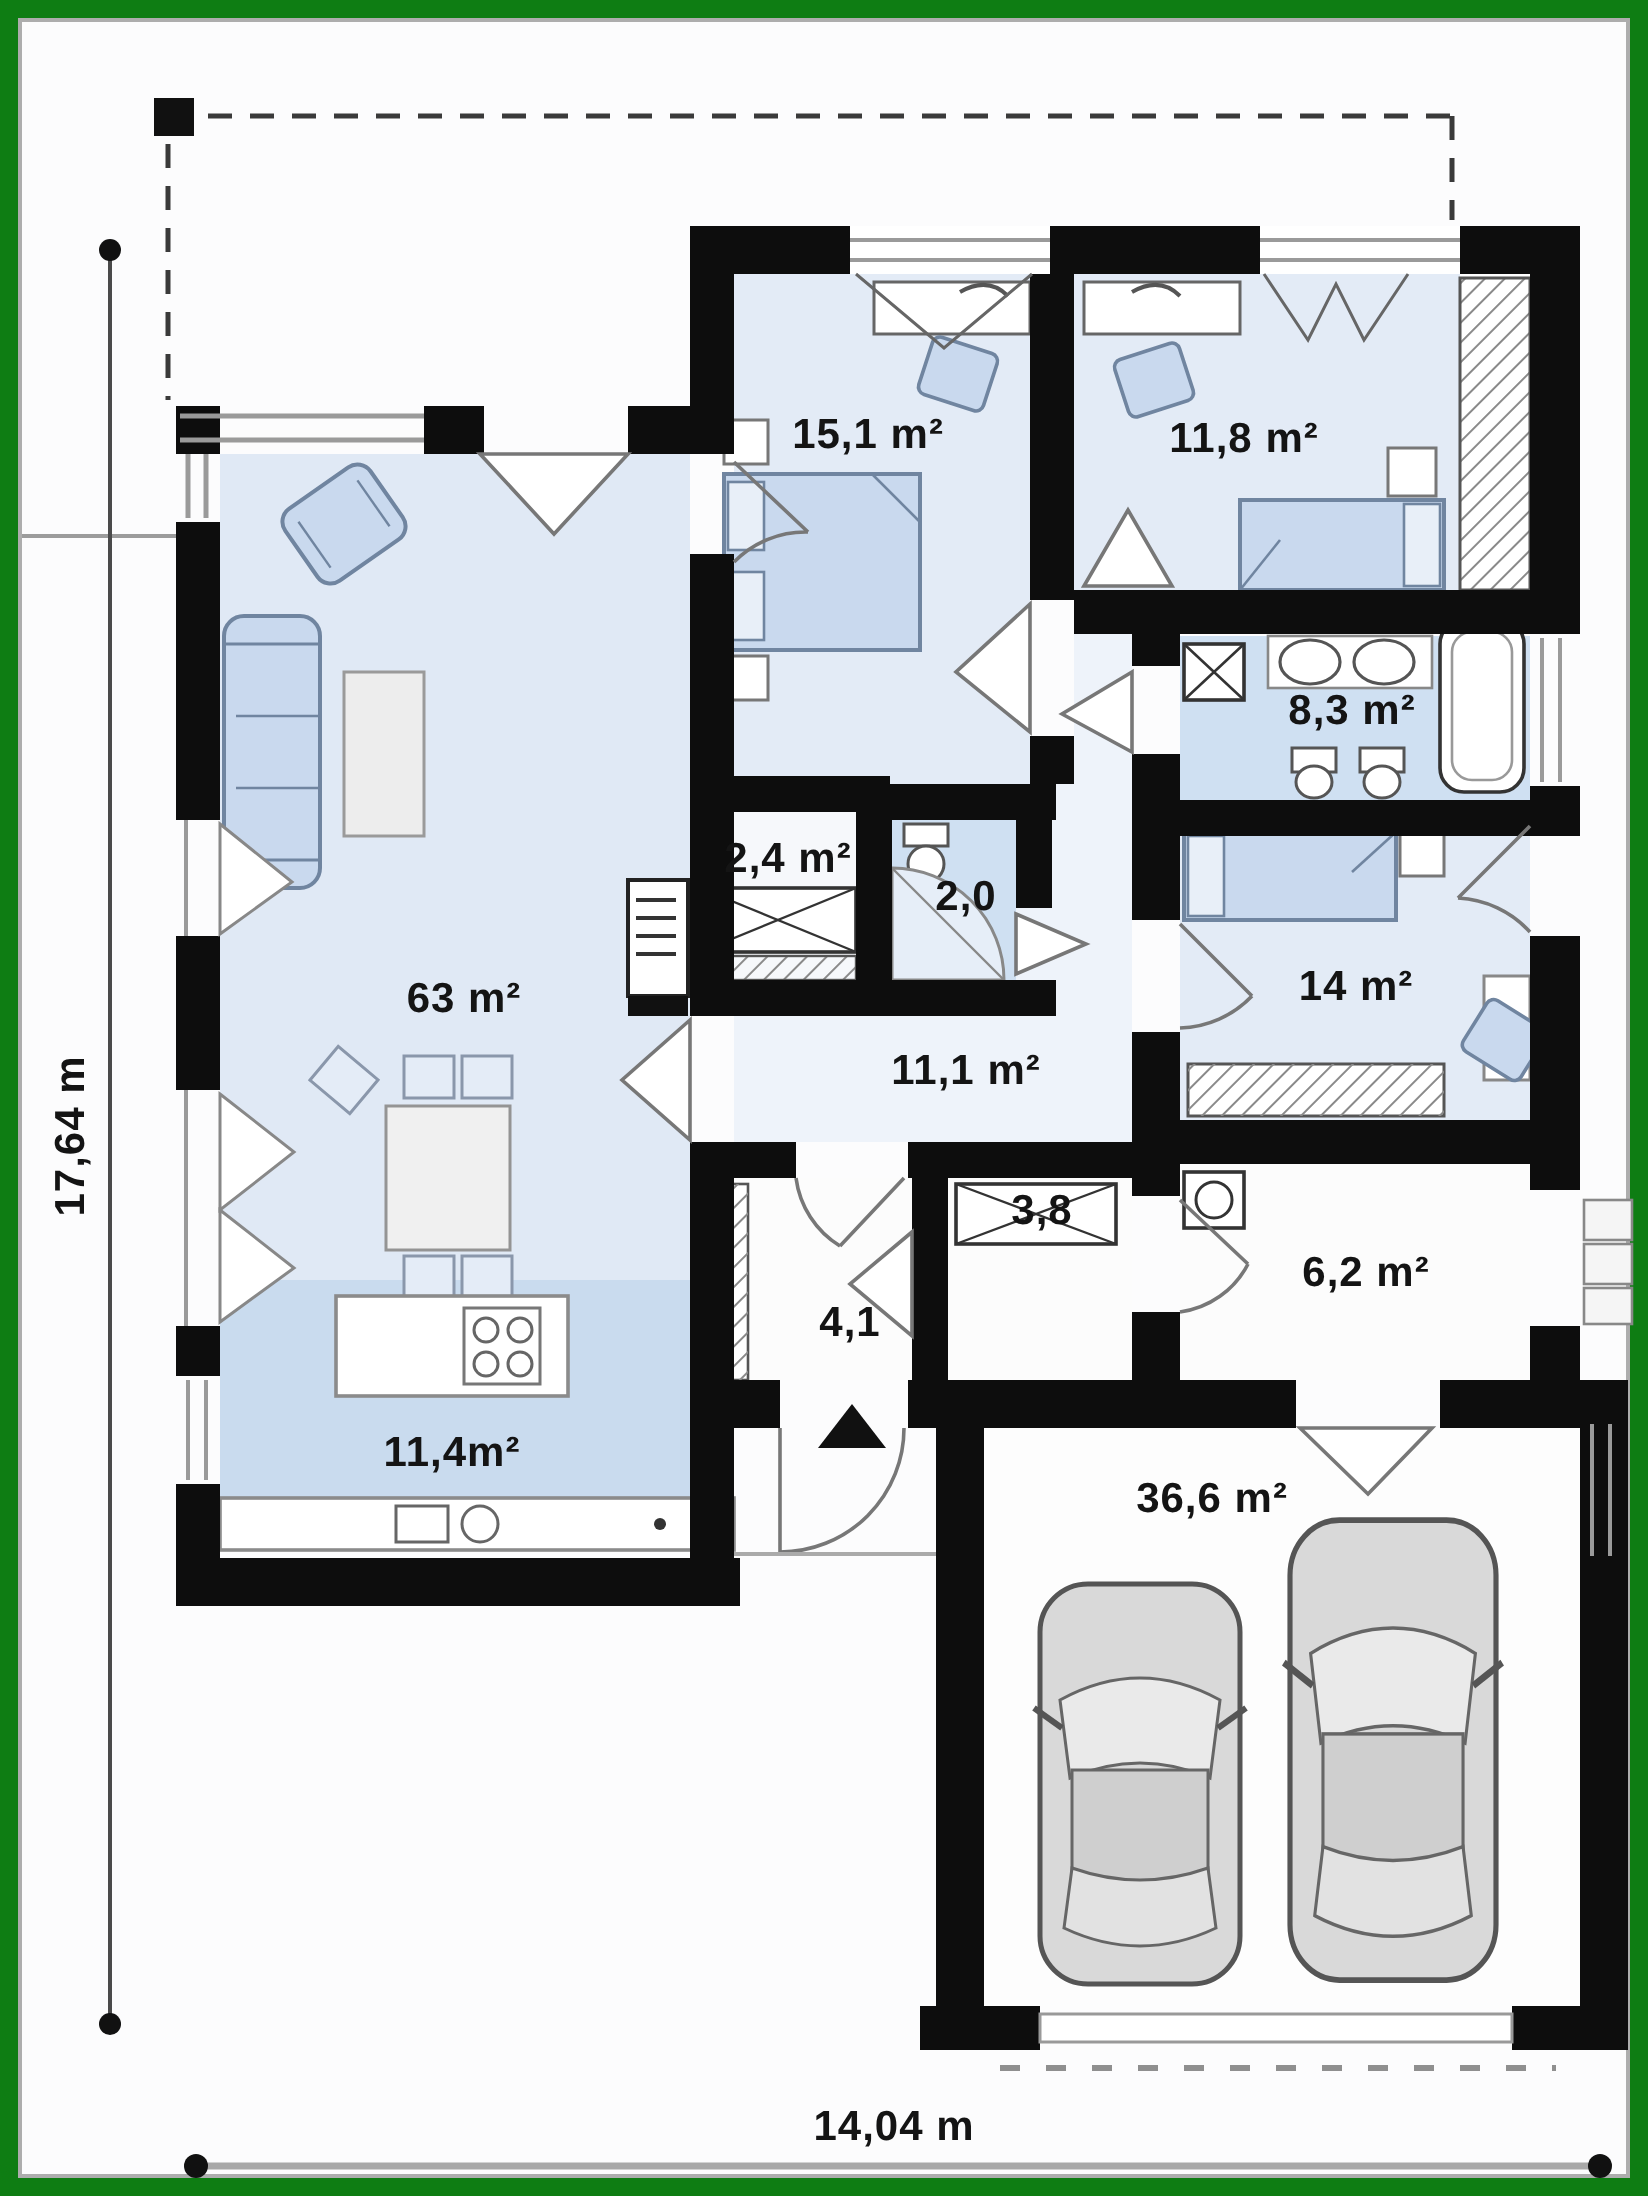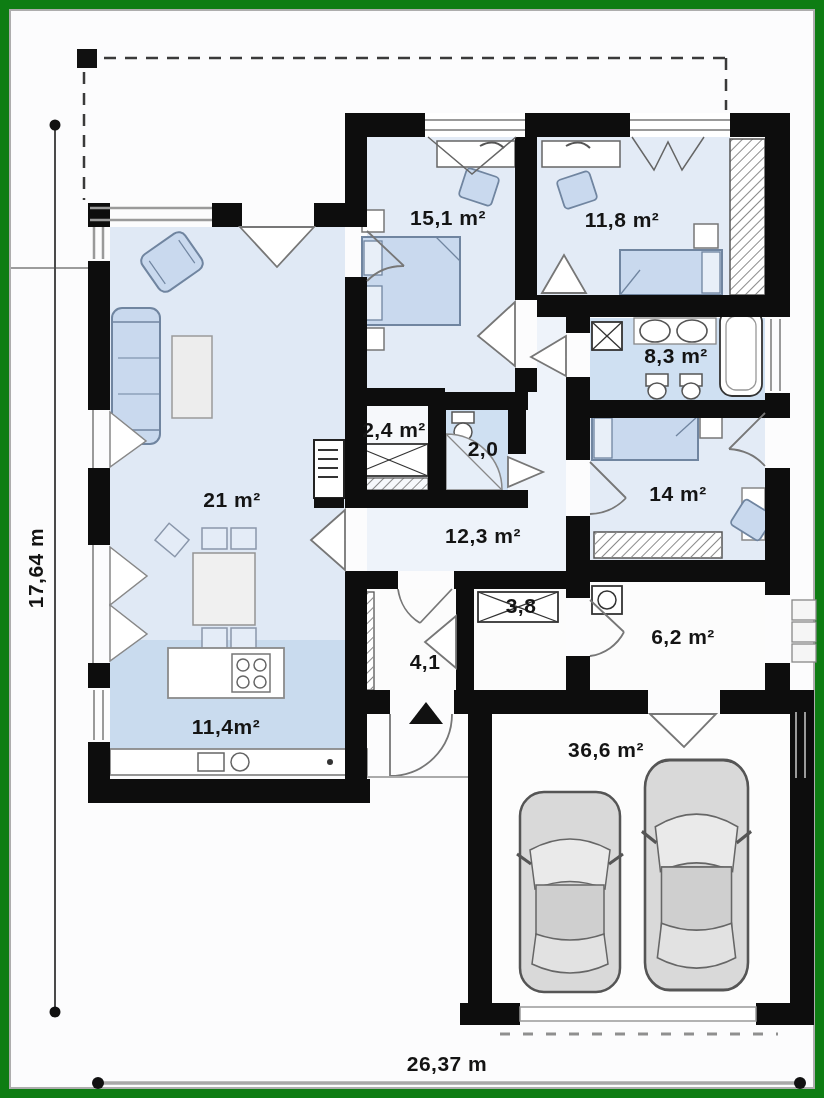--- a/index.html
+++ b/index.html
@@ -295,30 +295,30 @@
     <circle cx="55" cy="125" r="5.5" fill="#111"></circle>
     <circle cx="55" cy="1012" r="5.5" fill="#111"></circle>
   </g>
   <g>
     <line x1="98" y1="1083" x2="800" y2="1083" stroke="#a8a8a8" stroke-width="3.5"></line>
     <circle cx="98" cy="1083" r="6" fill="#111"></circle>
     <circle cx="800" cy="1083" r="6" fill="#111"></circle>
   </g>
 </svg>
 
-<div class="label" style="left:232px;top:500px">21 m²</div>
+<div class="label" style="left:232px;top:500px">63 m²</div>
 <div class="label" style="left:226px;top:727px">11,4m²</div>
-<div class="label" style="left:448px;top:218px">15,1 m²</div>
+<div class="label" style="left:434px;top:218px">15,1 m²</div>
 <div class="label" style="left:622px;top:220px">11,8 m²</div>
 <div class="label" style="left:676px;top:356px">8,3 m²</div>
 <div class="label" style="left:394px;top:430px">2,4 m²</div>
 <div class="label" style="left:483px;top:449px">2,0</div>
-<div class="label" style="left:483px;top:536px">12,3 m²</div>
+<div class="label" style="left:483px;top:536px">11,1 m²</div>
 <div class="label" style="left:678px;top:494px">14 m²</div>
 <div class="label" style="left:683px;top:637px">6,2 m²</div>
 <div class="label" style="left:521px;top:606px">3,8</div>
 <div class="label" style="left:425px;top:662px">4,1</div>
 <div class="label" style="left:606px;top:750px">36,6 m²</div>
 
 <div class="label dim-v" style="left:36px;top:568px">17,64 m</div>
-<div class="label" style="left:447px;top:1064px">26,37 m</div>
+<div class="label" style="left:447px;top:1064px">14,04 m</div>
 
 </div>
 
 </body></html>

